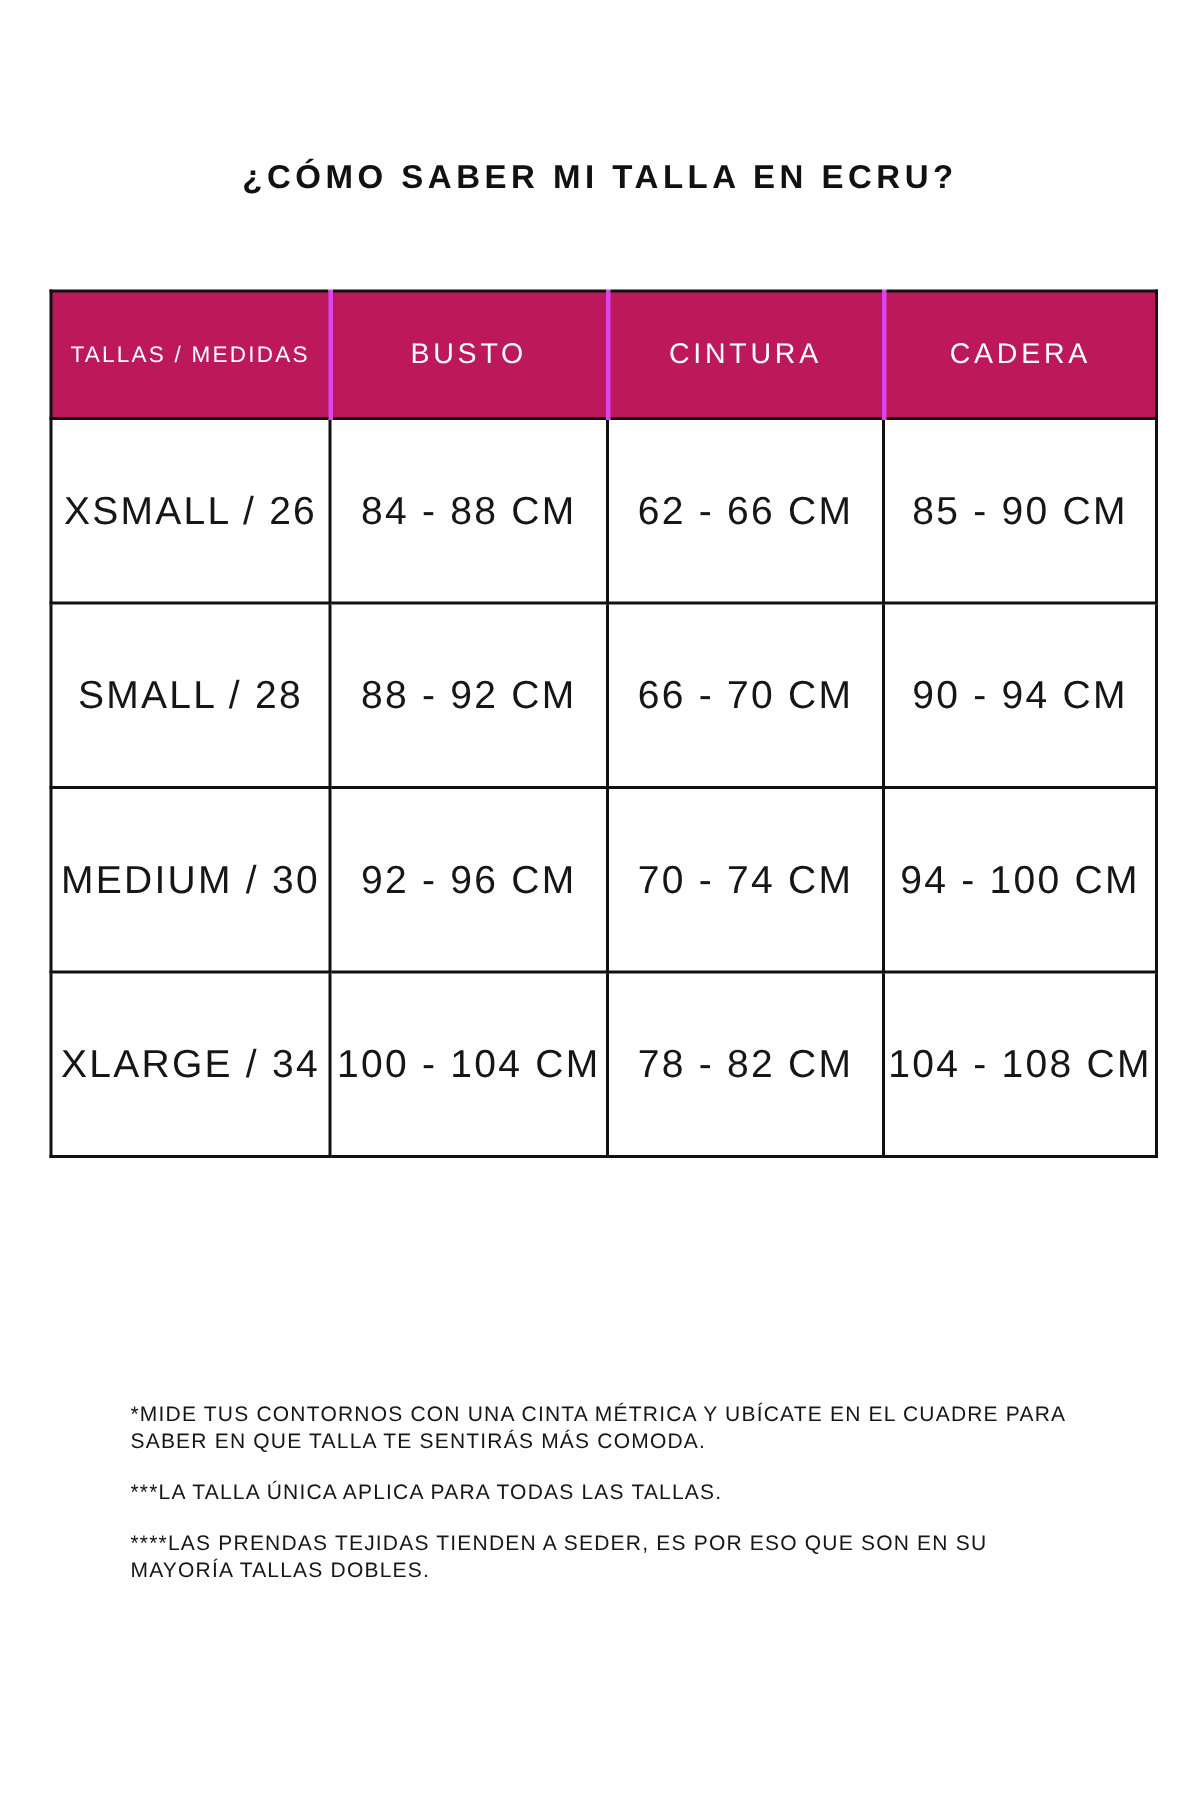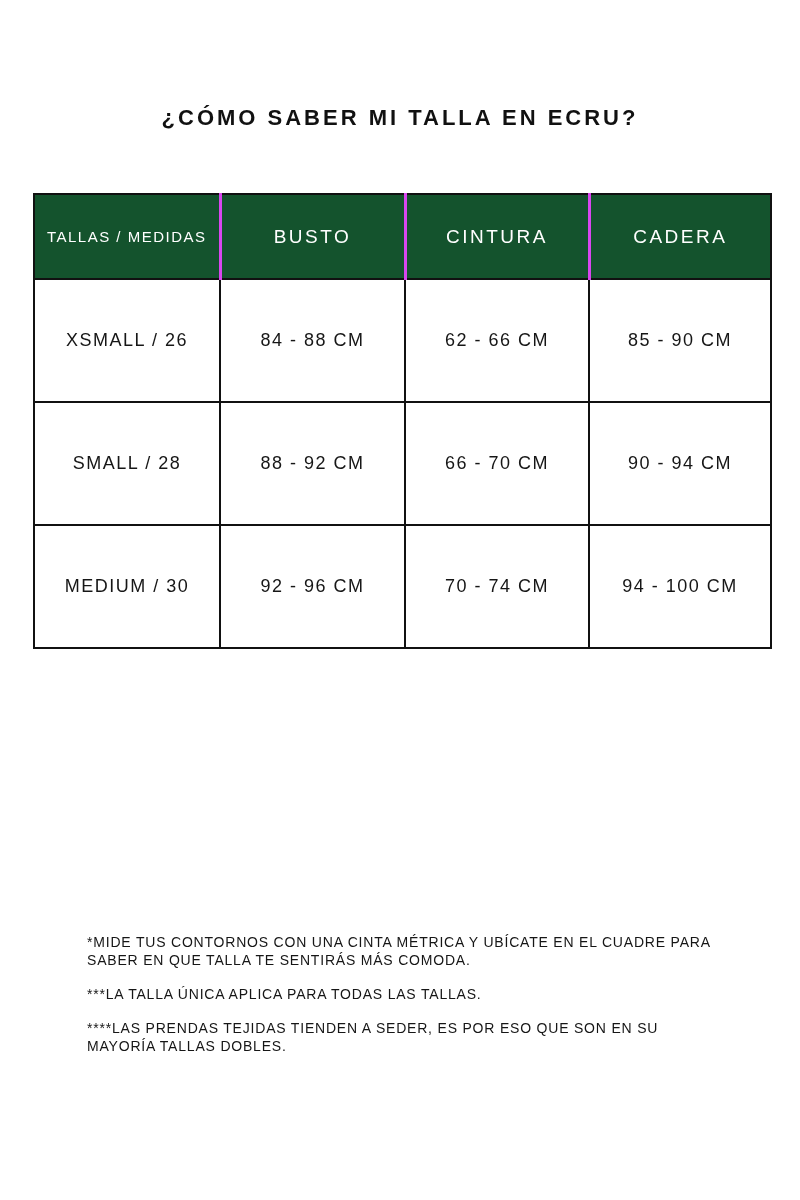--- a/index.html
+++ b/index.html
@@ -36,40 +36,40 @@
     border-collapse: collapse;
     table-layout: fixed;
     border: 2px solid #111111;
   }
   table.size-chart col.c1 { width: 186px; }
   table.size-chart col.c2 { width: 185px; }
   table.size-chart col.c3 { width: 184px; }
   table.size-chart col.c4 { width: 182px; }
   table.size-chart th {
     height: 85px;
-    background: #14532d;
+    background: #be185d;
     color: #ffffff;
     font-weight: normal;
     font-size: 19px;
     letter-spacing: 2.5px;
     text-align: center;
     vertical-align: middle;
     white-space: nowrap;
   }
   table.size-chart th + th { border-left: 3px solid #d946ef; }
   table.size-chart th.th-first {
     font-size: 15px;
     letter-spacing: 1.5px;
   }
   table.size-chart td {
     height: 123px;
     border: 2px solid #111111;
     text-align: center;
     vertical-align: middle;
-    font-size: 18px;
+    font-size: 26px;
     letter-spacing: 1.5px;
     color: #161616;
     white-space: nowrap;
   }
   .footnotes {
     position: absolute;
     top: 933px;
     left: 55px;
     width: 700px;
   }
@@ -117,20 +117,26 @@
         <td>88 - 92 CM</td>
         <td>66 - 70 CM</td>
         <td>90 - 94 CM</td>
       </tr>
       <tr>
         <td>MEDIUM / 30</td>
         <td>92 - 96 CM</td>
         <td>70 - 74 CM</td>
         <td>94 - 100 CM</td>
       </tr>
+      <tr>
+        <td>XLARGE / 34</td>
+        <td>100 - 104 CM</td>
+        <td>78 - 82 CM</td>
+        <td>104 - 108 CM</td>
+      </tr>
     </tbody>
   </table>
 
   <div class="footnotes">
     <p>*MIDE TUS CONTORNOS CON UNA CINTA MÉTRICA Y UBÍCATE EN EL CUADRE PARA
 SABER EN QUE TALLA TE SENTIRÁS MÁS COMODA.</p>
     <p>***LA TALLA ÚNICA APLICA PARA TODAS LAS TALLAS.</p>
     <p>****LAS PRENDAS TEJIDAS TIENDEN A SEDER, ES POR ESO QUE SON EN SU
 MAYORÍA TALLAS DOBLES.</p>
   </div>

